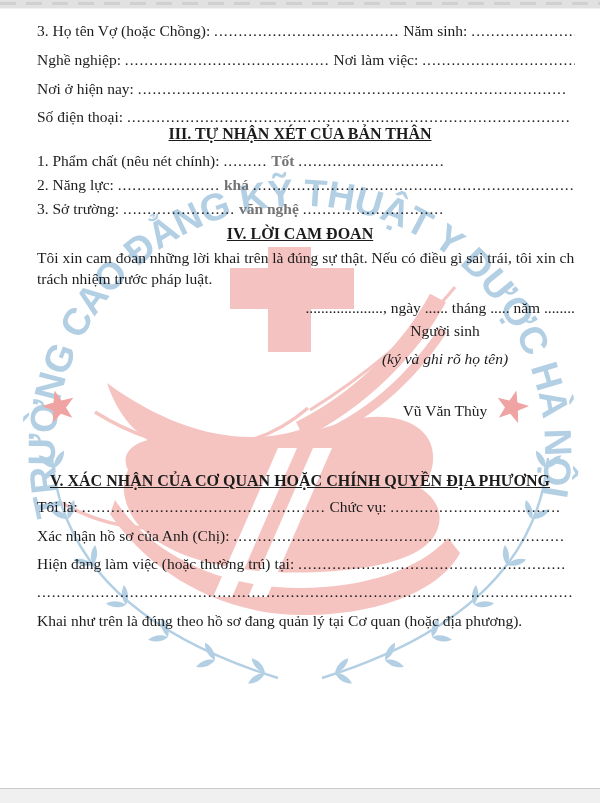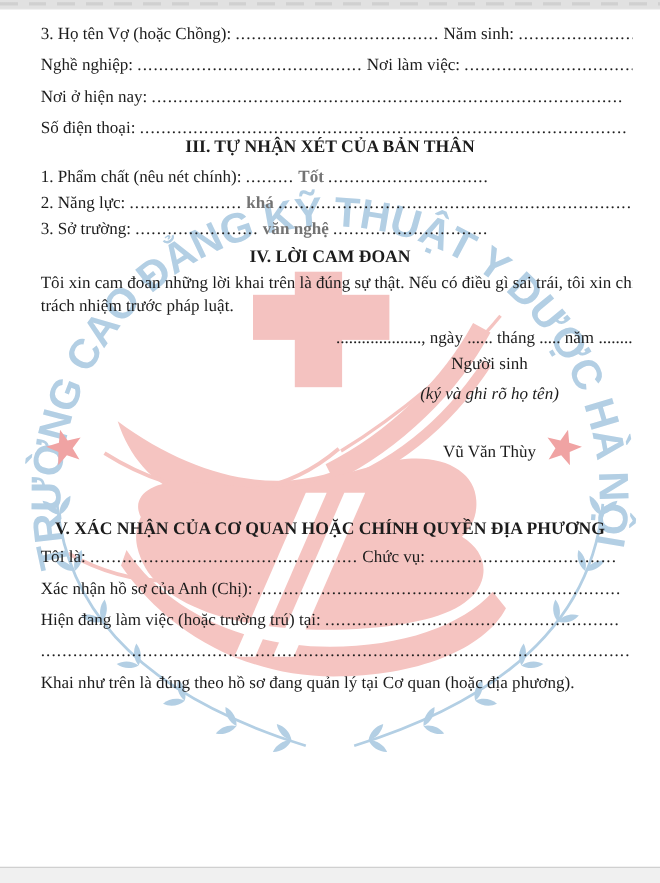--- a/index.html
+++ b/index.html
@@ -11,21 +11,21 @@
      background-color:#e3e3e3;background-size:100% 3px;background-position:0 2px;background-repeat:no-repeat;
      border-bottom:1px solid #f2f2f2;}
   .strip-top::before{content:"";position:absolute;inset:0;background:#e0e0e0;opacity:.55;}
   .strip-bottom{position:absolute;left:0;top:788px;width:600px;height:15px;background:#f0f0f0;border-top:1px solid #cccccc;}
   
   .wm{position:absolute;left:0;top:0;z-index:0;}
   
   .ln{position:absolute;left:37px;width:538px;white-space:nowrap;overflow:hidden;
       font-size:15.5px;line-height:20px;z-index:2;}
   .h{position:absolute;left:31px;width:538px;text-align:center;font-weight:bold;font-size:16px;
-     white-space:nowrap;z-index:2;}
+     white-space:nowrap;z-index:2;text-decoration:underline;}
   .d{letter-spacing:1px;}
   .b{font-weight:normal;margin-top:28px;}
   .red{color:#737373;font-weight:bold;}
   .it{font-style:italic;font-size:14.5px;}
   .right{text-align:right;}
   .just{text-align:justify;text-align-last:justify;}
   .sigblock{position:absolute;left:320px;width:250px;text-align:center;white-space:nowrap;z-index:2;font-size:15.5px;}
 </style>
 </head>
 <body>
@@ -166,21 +166,21 @@
     <span>Chức vụ:</span>
     <span class="d">...................................</span>
   </div>
 
   <div class="ln" style="top:526px">
     <span>Xác nhận hồ sơ của Anh (Chị):</span>
     <span class="d">....................................................................</span>
   </div>
 
   <div class="ln" style="top:554px">
-    <span>Hiện đang làm việc (hoặc trường trú) tại:</span>
+    <span>Hiện đang làm việc (hoặc thường trú) tại:</span>
     <span class="d">.......................................................</span>
   </div>
 
   <div class="ln d" style="top:582px">..............................................................................................................</div>
 
   <div class="ln" style="top:611px">Khai như trên là đúng theo hồ sơ đang quản lý tại Cơ quan (hoặc địa phương).</div>
 
 
 
 </div>

